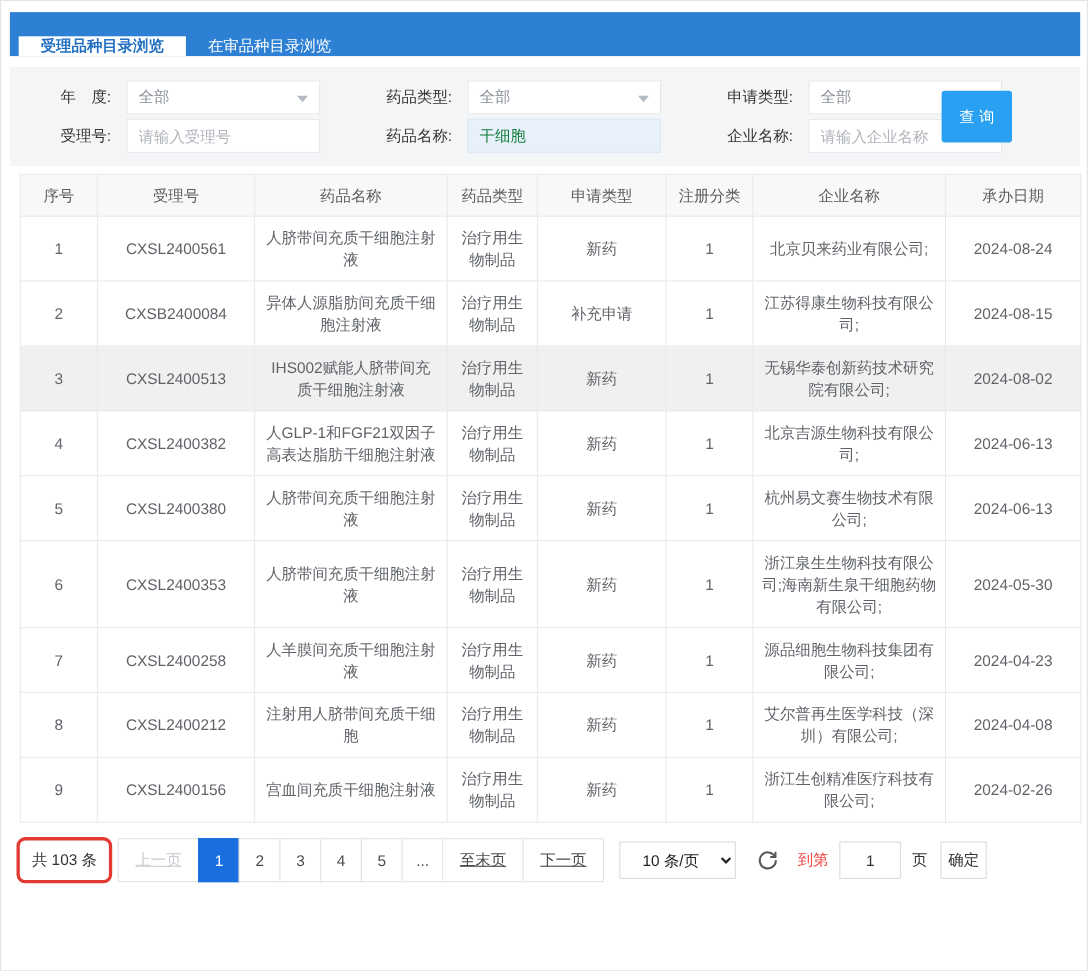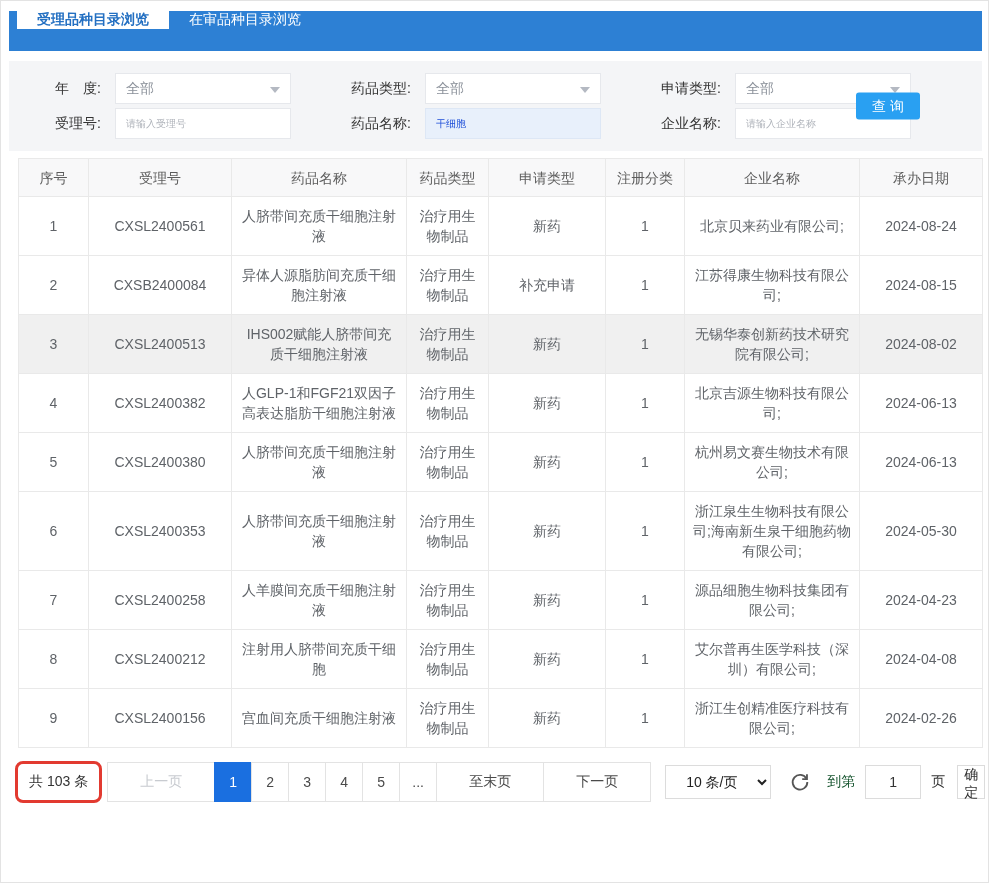--- a/index.html
+++ b/index.html
@@ -11,21 +11,21 @@
     font-size: 14px;
     color: #333;
   }
   .container { width: 973px; margin: 10px 8px 0 8px; position: relative; }
 
   
   .tabbar {
     height: 40px;
     background: #2d80d4;
     display: flex;
-    align-items: flex-start;
+    align-items: flex-end;
     padding-left: 8px;
   }
   .tab {
     width: 152px;
     display: flex;
     align-items: center;
     justify-content: center;
     font-size: 14px;
     color: #ffffff;
     cursor: pointer;
@@ -77,38 +77,38 @@
     width: 0; height: 0;
     border-left: 5px solid transparent;
     border-right: 5px solid transparent;
     border-top: 6px solid #b4b9c2;
   }
   .fcontrol input {
     border: none;
     outline: none;
     width: 100%;
     height: 100%;
-    font-size: 10px;
-    font-family: inherit;
-    color: #1d4ed8;
+    font-size: 14px;
+    font-family: inherit;
+    color: #15803d;
     background: transparent;
   }
   .fcontrol input::placeholder { color: #b0b4bb; }
   .fcontrol.filled {
     background: #e8f0fb;
     border-color: #dde7f5;
   }
   .field + .field { margin-left: 28px; }
   .search-button {
     position: absolute;
     right: 62px;
     top: 50%;
     transform: translateY(-50%);
     width: 64px;
-    height: 27px;
+    height: 47px;
     background: #29a0f2;
     color: #fff;
     border: none;
     border-radius: 3px;
     font-size: 14px;
     letter-spacing: 4px;
     padding-left: 4px;
     cursor: pointer;
     font-family: inherit;
   }
@@ -172,21 +172,21 @@
     height: 40px;
     background: #fff;
     border: 1px solid #e3e3e3;
     margin-left: -1px;
     font-size: 14px;
     color: #4a4a4a;
     cursor: pointer;
     font-family: inherit;
     padding: 0 10px;
   }
-  .pg-btn.word { padding: 0 32px; white-space: nowrap; }
+  .pg-btn.word { padding: 0 15px; white-space: nowrap; text-decoration: underline; }
   .pg-btn.disabled { color: #c8cbd0; cursor: default; }
   .pg-btn.active {
     background: #1a6fe0;
     border-color: #1a6fe0;
     color: #ffffff;
   }
   .page-size-select {
     margin-left: 14px;
     height: 34px;
     border: 1px solid #dcdcdc;
@@ -195,21 +195,21 @@
     font-family: inherit;
     color: #222;
     padding: 0 16px;
   }
   .refresh {
     margin-left: 18px;
     width: 22px; height: 22px;
     cursor: pointer;
     display: inline-flex;
   }
-  .goto-label { margin-left: 16px; color: #14532d; white-space: nowrap; }
+  .goto-label { margin-left: 16px; color: #ef4444; white-space: nowrap; }
   .goto-input {
     margin-left: 10px;
     width: 56px;
     height: 34px;
     border: 1px solid #dcdcdc;
     text-align: center;
     font-size: 14px;
     font-family: inherit;
     color: #333;
     outline: none;

